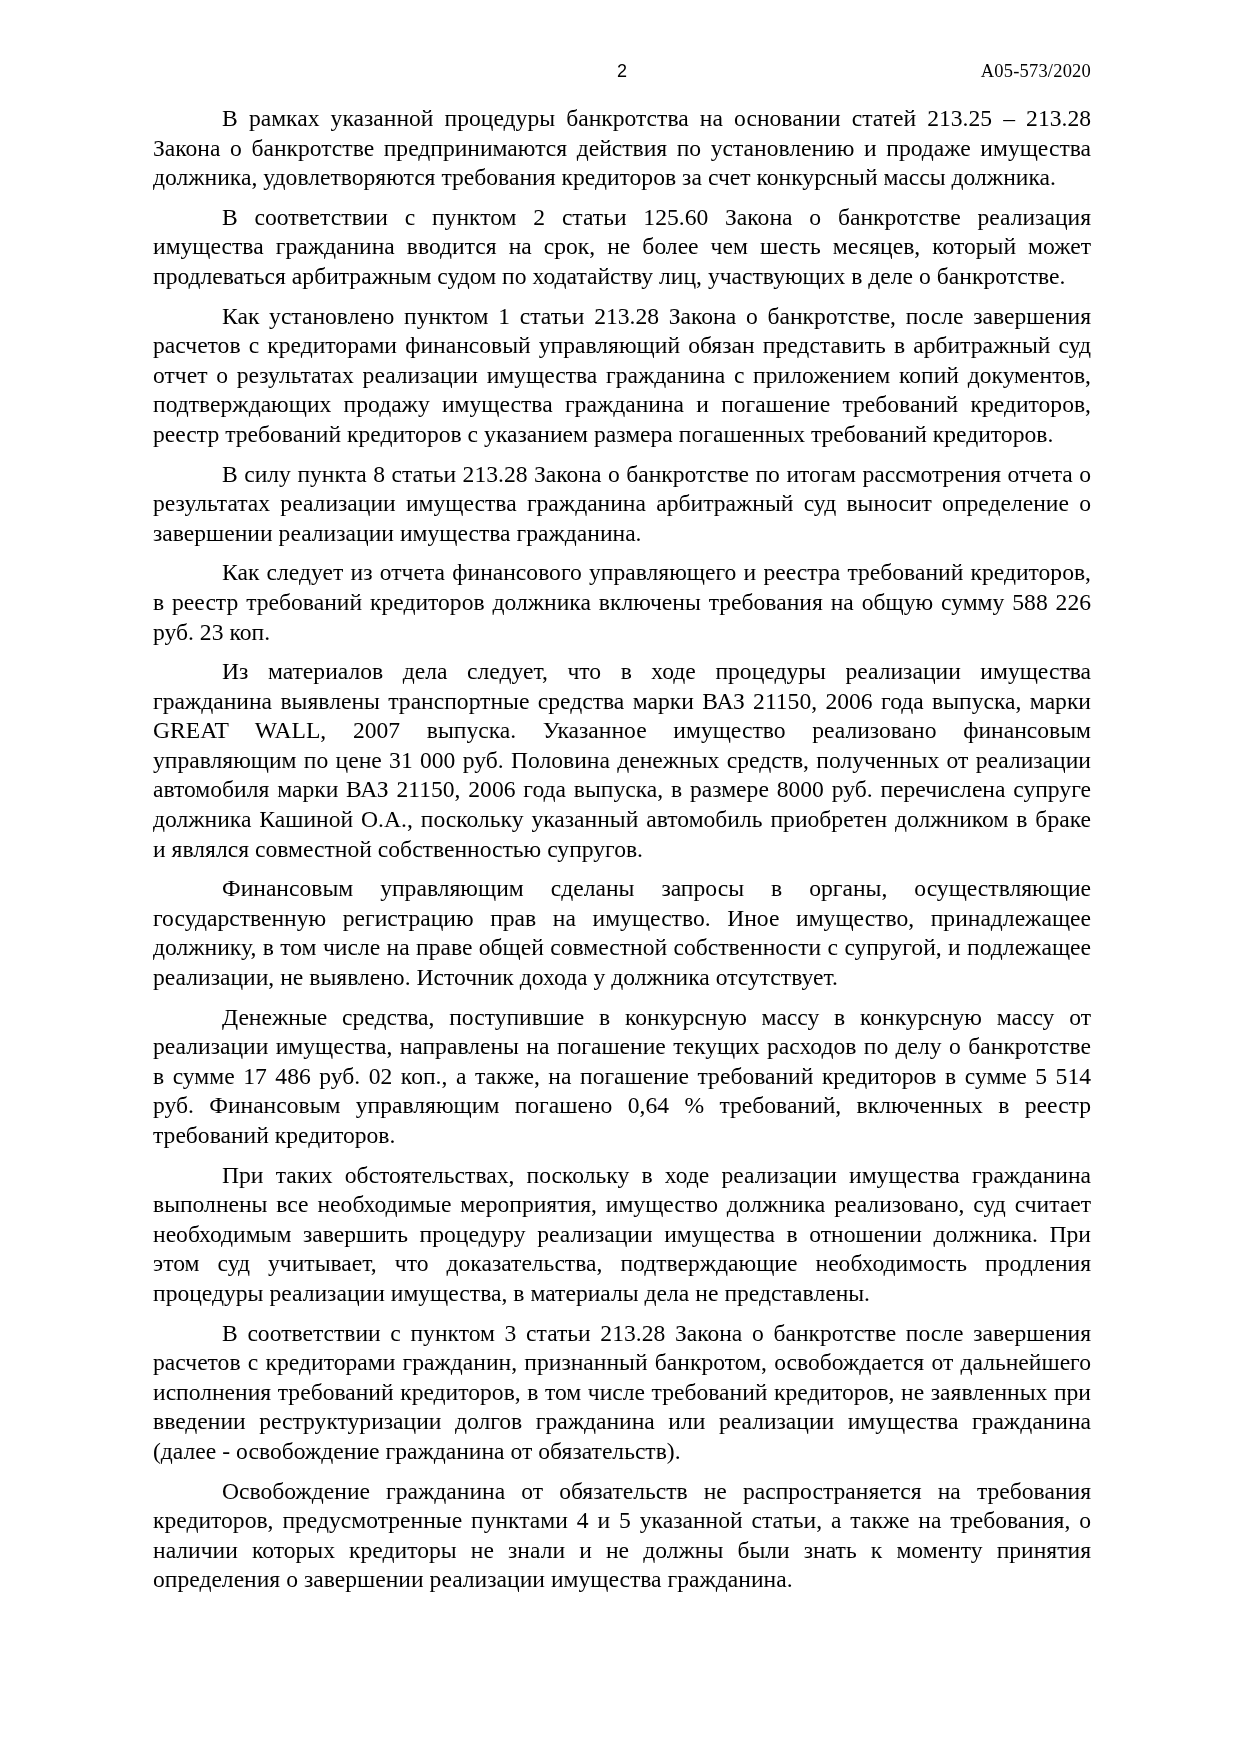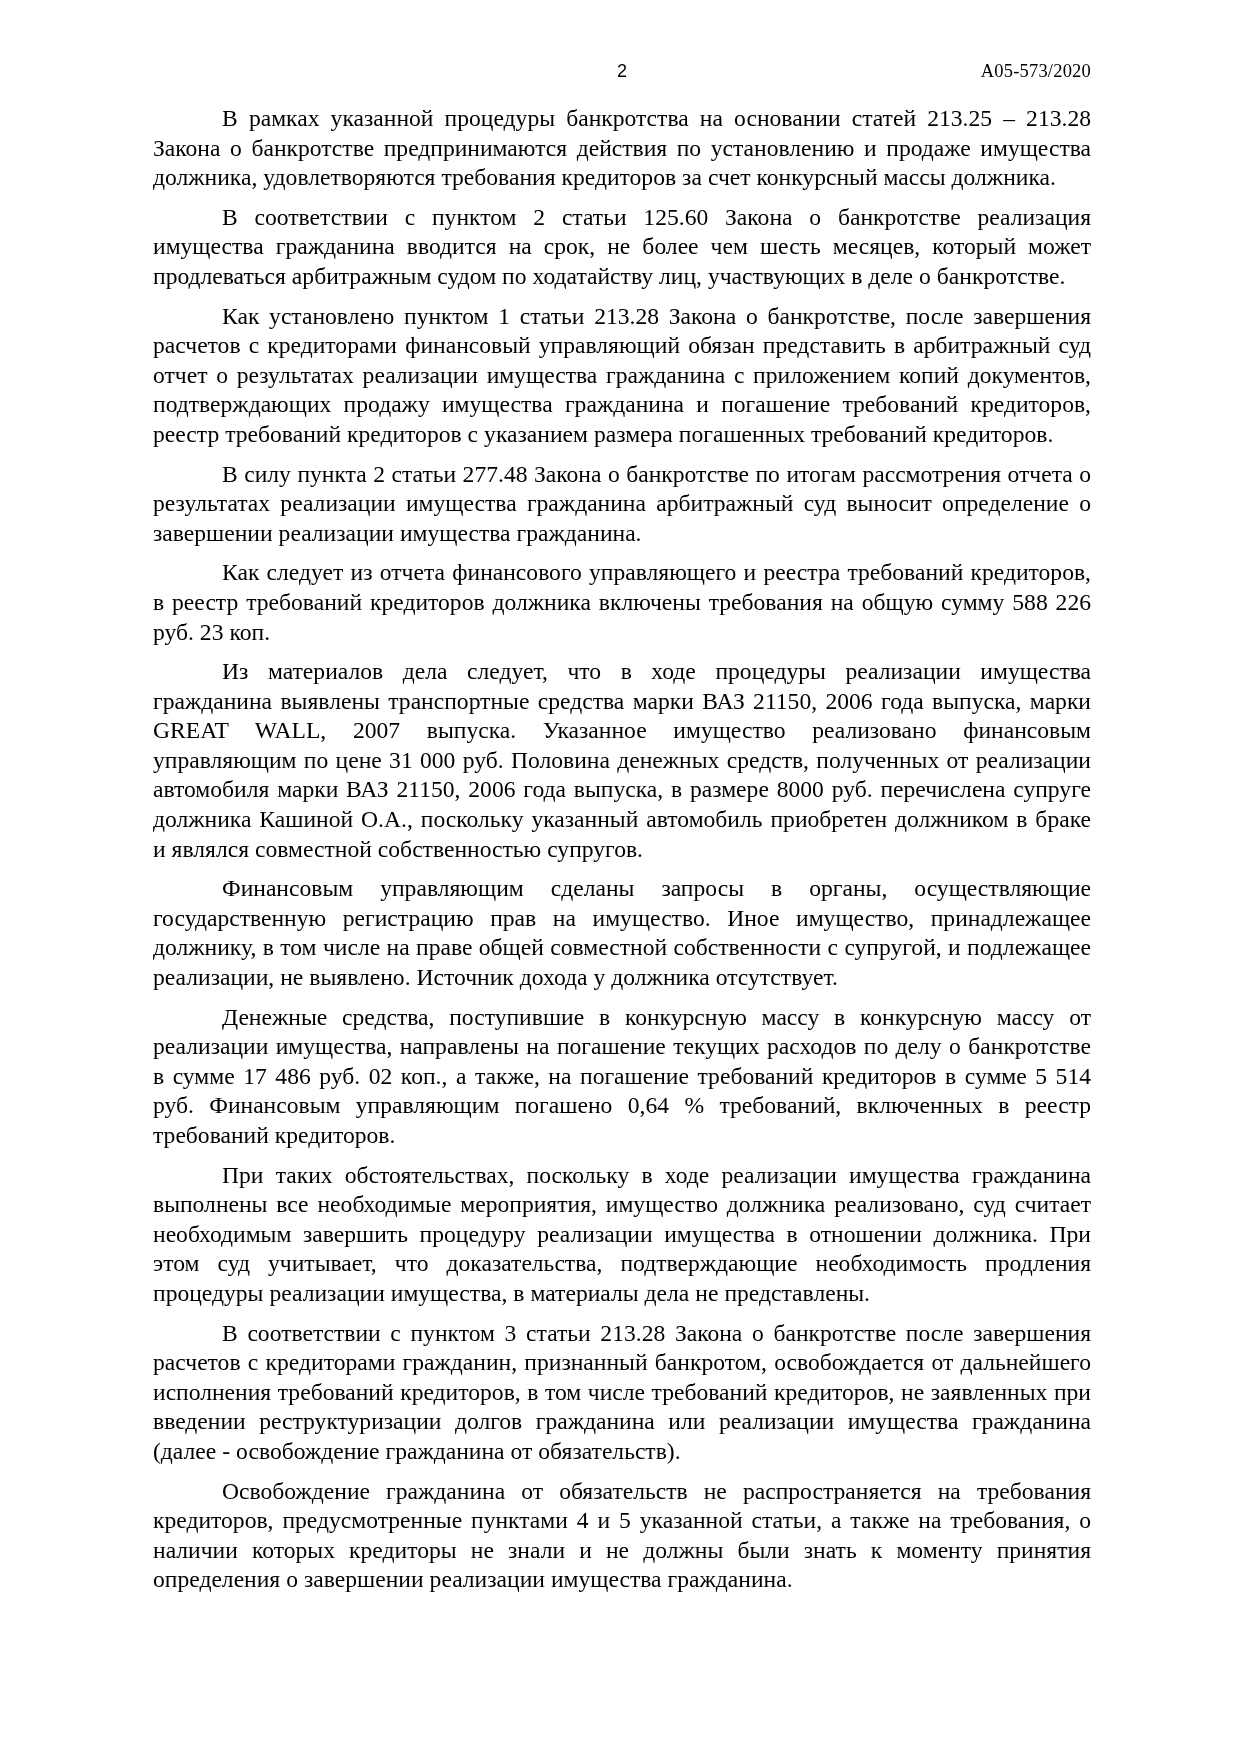--- a/index.html
+++ b/index.html
@@ -79,21 +79,21 @@
 
   <div class="page-header">
     <span class="header-page-number">2</span>
     <span class="header-case-number">А05-573/2020</span>
   </div>
 
   <div class="doc-body">
     <p class="para indented">В рамках указанной процедуры банкротства на основании статей 213.25 – 213.28 Закона о банкротстве предпринимаются действия по установлению и продаже имущества должника, удовлетворяются требования кредиторов за счет конкурсный массы должника.</p>
     <p class="para indented">В соответствии с пунктом 2 статьи 125.60 Закона о банкротстве реализация имущества гражданина вводится на срок, не более чем шесть месяцев, который может продлеваться арбитражным судом по ходатайству лиц, участвующих в деле о банкротстве.</p>
     <p class="para indented">Как установлено пунктом 1 статьи 213.28 Закона о банкротстве, после завершения расчетов с кредиторами финансовый управляющий обязан представить в арбитражный суд отчет о результатах реализации имущества гражданина с приложением копий документов, подтверждающих продажу имущества гражданина и погашение требований кредиторов, реестр требований кредиторов с указанием размера погашенных требований кредиторов.</p>
-    <p class="para indented">В силу пункта 2 статьи 277.48 Закона о банкротстве по итогам рассмотрения отчета о результатах реализации имущества гражданина арбитражный суд выносит определение о завершении реализации имущества гражданина.</p>
+    <p class="para indented">В силу пункта 8 статьи 213.28 Закона о банкротстве по итогам рассмотрения отчета о результатах реализации имущества гражданина арбитражный суд выносит определение о завершении реализации имущества гражданина.</p>
     <p class="para indented">Как следует из отчета финансового управляющего и реестра требований кредиторов, в реестр требований кредиторов должника включены требования на общую сумму 588 226 руб. 23 коп.</p>
     <p class="para indented">Из материалов дела следует, что в ходе процедуры реализации имущества гражданина выявлены транспортные средства   марки ВАЗ 21150, 2006 года выпуска, марки GREAT WALL, 2007 выпуска. Указанное имущество реализовано финансовым управляющим по цене 31 000 руб. Половина денежных средств, полученных от реализации автомобиля марки ВАЗ 21150, 2006 года выпуска, в размере 8000 руб. перечислена супруге должника Кашиной О.А., поскольку указанный автомобиль приобретен должником в браке и являлся совместной собственностью супругов.</p>
     <p class="para indented">Финансовым управляющим сделаны запросы в органы, осуществляющие государственную регистрацию прав на имущество. Иное имущество, принадлежащее должнику, в том числе на праве общей совместной собственности с супругой,  и подлежащее реализации, не выявлено. Источник дохода у должника отсутствует.</p>
     <p class="para indented">Денежные средства, поступившие в конкурсную массу в конкурсную массу от реализации имущества, направлены на погашение текущих расходов по делу о банкротстве в сумме 17 486 руб. 02 коп., а также, на погашение требований кредиторов в сумме 5 514 руб. Финансовым управляющим погашено 0,64 % требований, включенных в реестр требований кредиторов.</p>
     <p class="para indented">При таких обстоятельствах, поскольку в ходе реализации имущества гражданина выполнены все необходимые мероприятия, имущество должника реализовано, суд считает необходимым завершить процедуру реализации имущества в отношении должника. При этом суд учитывает, что доказательства, подтверждающие необходимость продления процедуры реализации имущества, в материалы дела не представлены.</p>
     <p class="para indented">В соответствии с пунктом 3 статьи 213.28 Закона о банкротстве после завершения расчетов с кредиторами гражданин, признанный банкротом, освобождается от дальнейшего исполнения требований кредиторов, в том числе требований кредиторов, не заявленных при введении реструктуризации долгов гражданина или реализации имущества гражданина (далее - освобождение гражданина от обязательств).</p>
     <p class="para indented">Освобождение гражданина от обязательств не распространяется на требования кредиторов, предусмотренные пунктами 4 и 5 указанной статьи, а также на требования, о наличии которых кредиторы не знали и не должны были знать к моменту принятия определения о завершении реализации имущества гражданина.</p>
   </div>
 
 </div>

